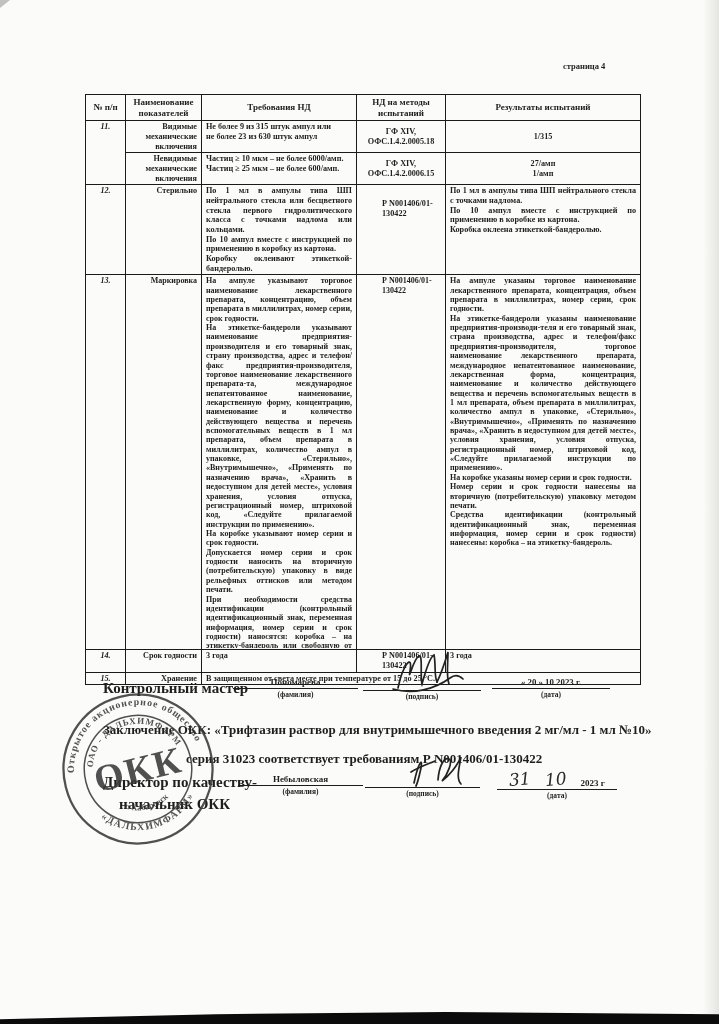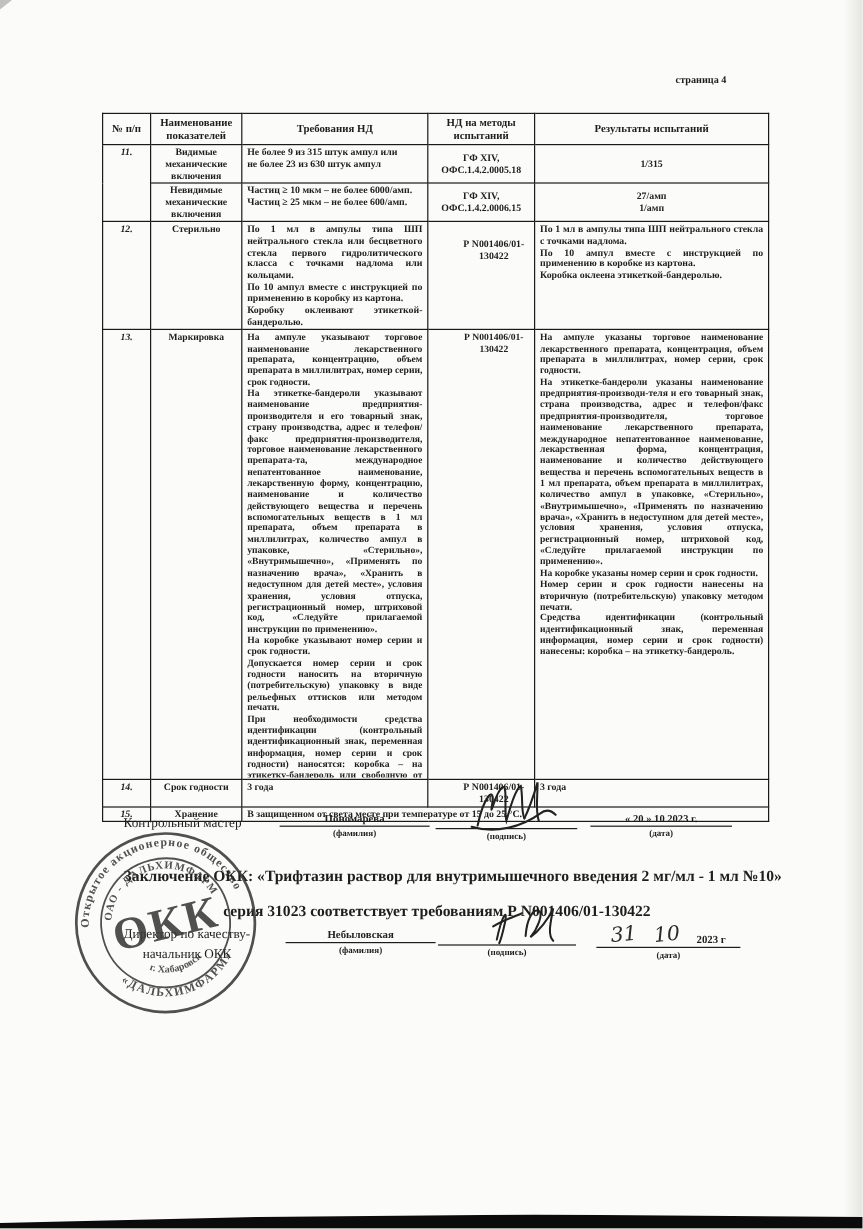--- a/index.html
+++ b/index.html
@@ -24,31 +24,31 @@
     font-weight:700;
     border-radius:25px;
   }
   th,td{
     border:1.4px solid #1a1a19;
     padding:1px 4px;vertical-align:top;
     font-size:8.2px;line-height:1.18;
   }
   th{font-size:9px;text-align:center;vertical-align:middle;padding:2px 2px;}
   td.num{text-align:center;font-style:italic;}
-  td.name{text-align:center;}
+  td.name{text-align:right;}
   td.center{text-align:center;vertical-align:middle;}
-  td.ctop{text-align:center;padding-left:25px;}
+  td.ctop{text-align:left;padding-left:25px;}
   td.justify{text-align:justify;}
   .ws{white-space:pre-line;}
   .r13 td{font-size:8px;line-height:1.17;}
   .tallbox{height:372px;overflow:hidden;}
   .resbox{max-height:372px;overflow:hidden;}
 
   
-  .foot-label{position:absolute;font-size:11px;font-weight:400;}
+  .foot-label{position:absolute;font-size:15px;font-weight:700;}
   .sig-block{position:absolute;text-align:center;}
   .sig-line{border-bottom:1.4px solid #1c1c1b;font-size:9px;font-weight:700;padding:0 2px 1px;}
   .sig-caption{font-size:7.5px;font-weight:700;margin-top:1px;}
   .sig-svg{position:absolute;pointer-events:none;}
   .conclusion{position:absolute;font-size:13px;font-weight:700;white-space:nowrap;}
   .role2{display:block;margin-left:16px;}
   .hand{
     font-family:"DejaVu Serif", serif;font-style:italic;
     font-size:17px;color:#2a2a28;display:inline-block;
     transform:rotate(-5deg);line-height:1;

